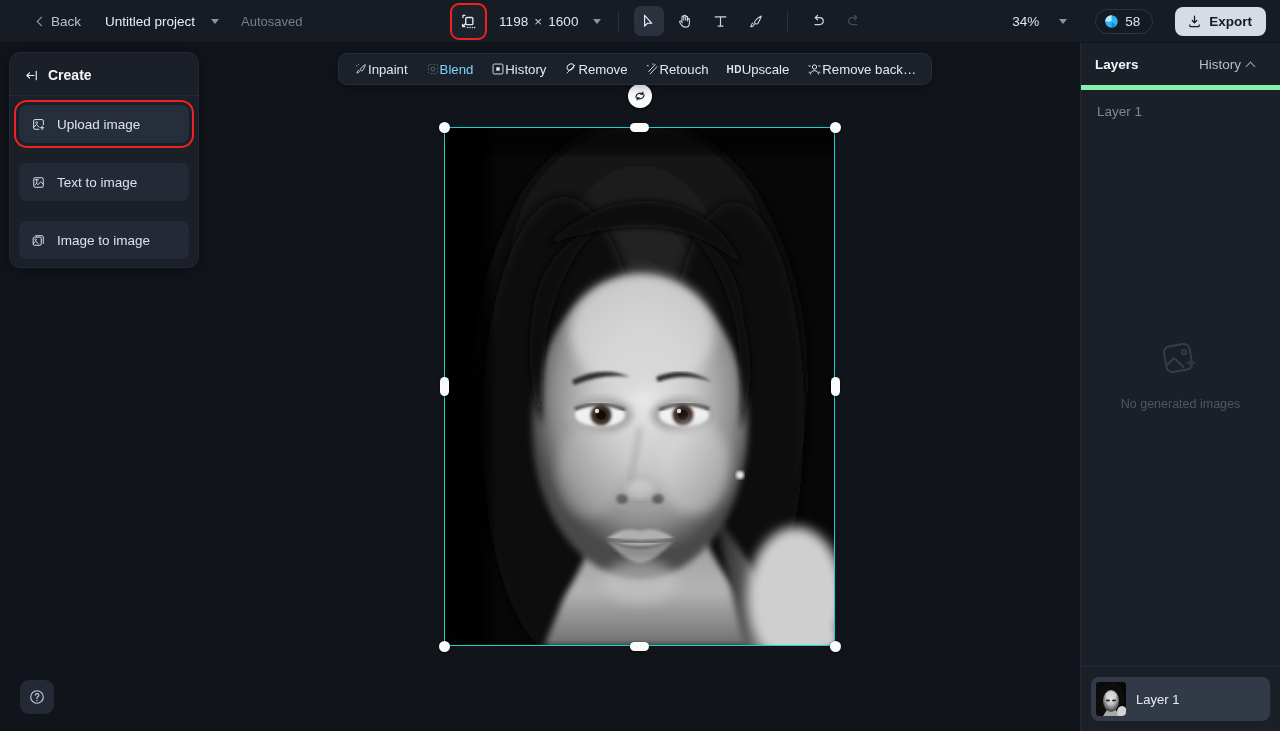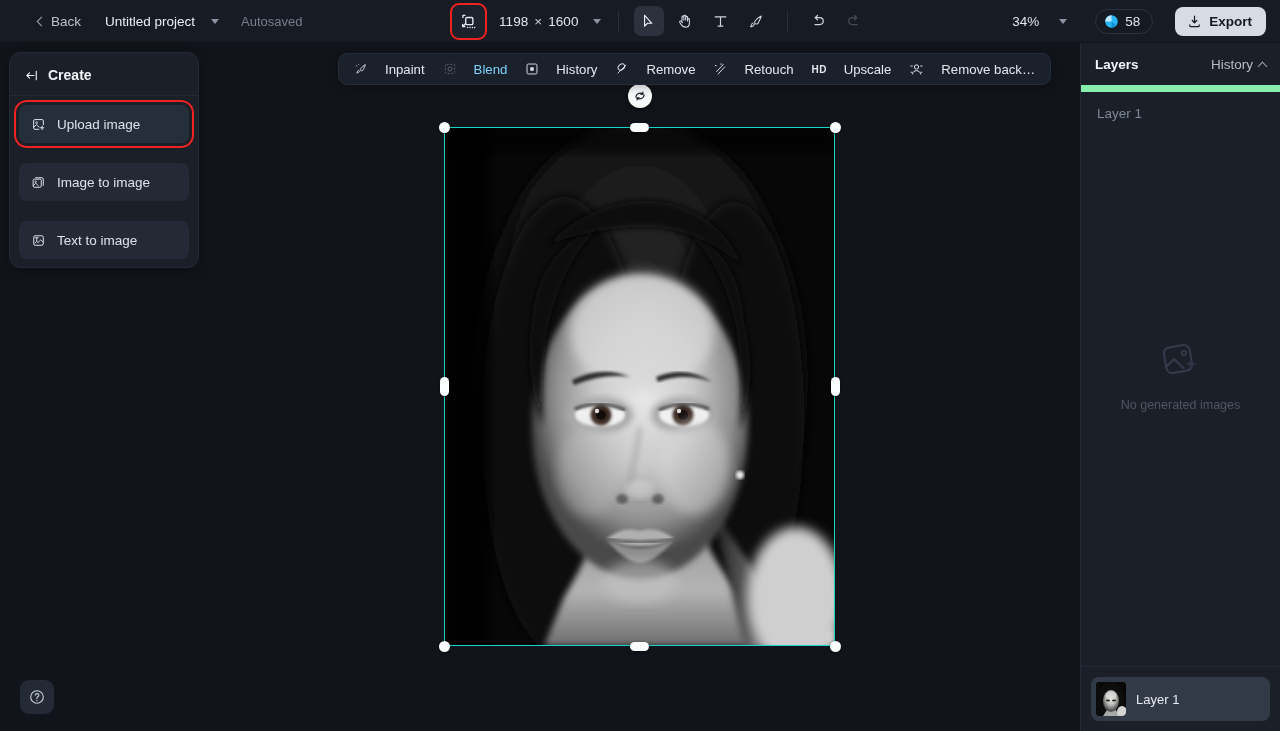--- a/index.html
+++ b/index.html
@@ -259,21 +259,21 @@
     border-radius: 9px;
     display: flex;
     align-items: center;
     padding: 0 6px;
     box-shadow: 0 2px 12px rgba(0,0,0,0.3);
   }
 
   .et-item {
     display: flex;
     align-items: center;
-    gap: 17px;
+    gap: 0;
     height: 24px;
     padding: 0 9px;
     border-radius: 6px;
     font-size: 13.2px;
     color: #e2e7ef;
     cursor: pointer;
     white-space: nowrap;
   }
   .et-item.disabled { color: #7dd3fc; cursor: default; }
 
@@ -351,22 +351,22 @@
     background: #1a1f28;
     border-left: 1px solid #232936;
     display: flex;
     flex-direction: column;
   }
 
   .rp-hdr {
     display: flex;
     align-items: center;
     justify-content: space-between;
-    padding: 14px 14px 13px 14px;
-    border-bottom: 7px solid #86efac;
+    padding: 14px 26px 13px 14px;
+    border-bottom: 5px solid #86efac;
   }
   .rp-title { font-size: 13.5px; font-weight: bold; color: #f1f4f9; }
   .rp-history {
     display: flex; align-items: center; gap: 6px;
     font-size: 13.5px; color: #b5bdc9; cursor: pointer;
   }
   .chev-up {
     width: 7px; height: 7px;
     border-left: 1.6px solid #9aa3b2;
     border-top: 1.6px solid #9aa3b2;
@@ -728,35 +728,35 @@
           <path d="M19.8 12.2V6.1c0-1.1-.9-2-2-2H6.2c-1.1 0-2 .9-2 2v11.6c0 1.1.9 2 2 2h6.3" stroke="#dbe1ea" stroke-width="1.6" stroke-linecap="round"></path>
           <circle cx="9" cy="9" r="1.5" stroke="#dbe1ea" stroke-width="1.4"></circle>
           <path d="M4.6 16.2l4.1-4 4.4 4.1" stroke="#dbe1ea" stroke-width="1.6" stroke-linecap="round" stroke-linejoin="round"></path>
           <path d="M17.8 14.6v5.2M15.2 17.2h5.2" stroke="#dbe1ea" stroke-width="1.7" stroke-linecap="round"></path>
         </svg>
         <span>Upload image</span>
       </div>
 
       <div class="lp-item">
         <svg width="15" height="15" viewBox="0 0 24 24" fill="none">
+          <rect x="4.4" y="4.4" width="15.2" height="15.2" rx="2.2" stroke="#dbe1ea" stroke-width="1.6"></rect>
+          <path d="M6.6 7.6h5.2M9.2 7.6v5.4" stroke="#dbe1ea" stroke-width="1.5" stroke-linecap="round"></path>
+          <path d="M19.6 14.8l-4-3.8-4.6 4.4-2.2-2-2.4 2.3" stroke="#dbe1ea" stroke-width="1.5" stroke-linecap="round" stroke-linejoin="round"></path>
+        </svg>
+        <span>Text to image</span>
+      </div>
+
+      <div class="lp-item">
+        <svg width="15" height="15" viewBox="0 0 24 24" fill="none">
           <rect x="3.4" y="6.6" width="13" height="13" rx="2.2" stroke="#dbe1ea" stroke-width="1.6"></rect>
           <path d="M7.4 4.4h10.2c1.1 0 2 .9 2 2v10.2" stroke="#dbe1ea" stroke-width="1.6" stroke-linecap="round"></path>
           <circle cx="7.4" cy="10.6" r="1.3" stroke="#dbe1ea" stroke-width="1.3"></circle>
           <path d="M3.8 16.8l3.8-3.6 4.2 4" stroke="#dbe1ea" stroke-width="1.5" stroke-linecap="round" stroke-linejoin="round"></path>
         </svg>
         <span>Image to image</span>
-      </div>
-
-      <div class="lp-item">
-        <svg width="15" height="15" viewBox="0 0 24 24" fill="none">
-          <rect x="4.4" y="4.4" width="15.2" height="15.2" rx="2.2" stroke="#dbe1ea" stroke-width="1.6"></rect>
-          <path d="M6.6 7.6h5.2M9.2 7.6v5.4" stroke="#dbe1ea" stroke-width="1.5" stroke-linecap="round"></path>
-          <path d="M19.6 14.8l-4-3.8-4.6 4.4-2.2-2-2.4 2.3" stroke="#dbe1ea" stroke-width="1.5" stroke-linecap="round" stroke-linejoin="round"></path>
-        </svg>
-        <span>Text to image</span>
       </div>
     </div>
   </div>
 
   <div class="right-panel">
 
     <div class="rp-hdr">
       <span class="rp-title">Layers</span>
       <div class="rp-history">
         <span>History</span>

